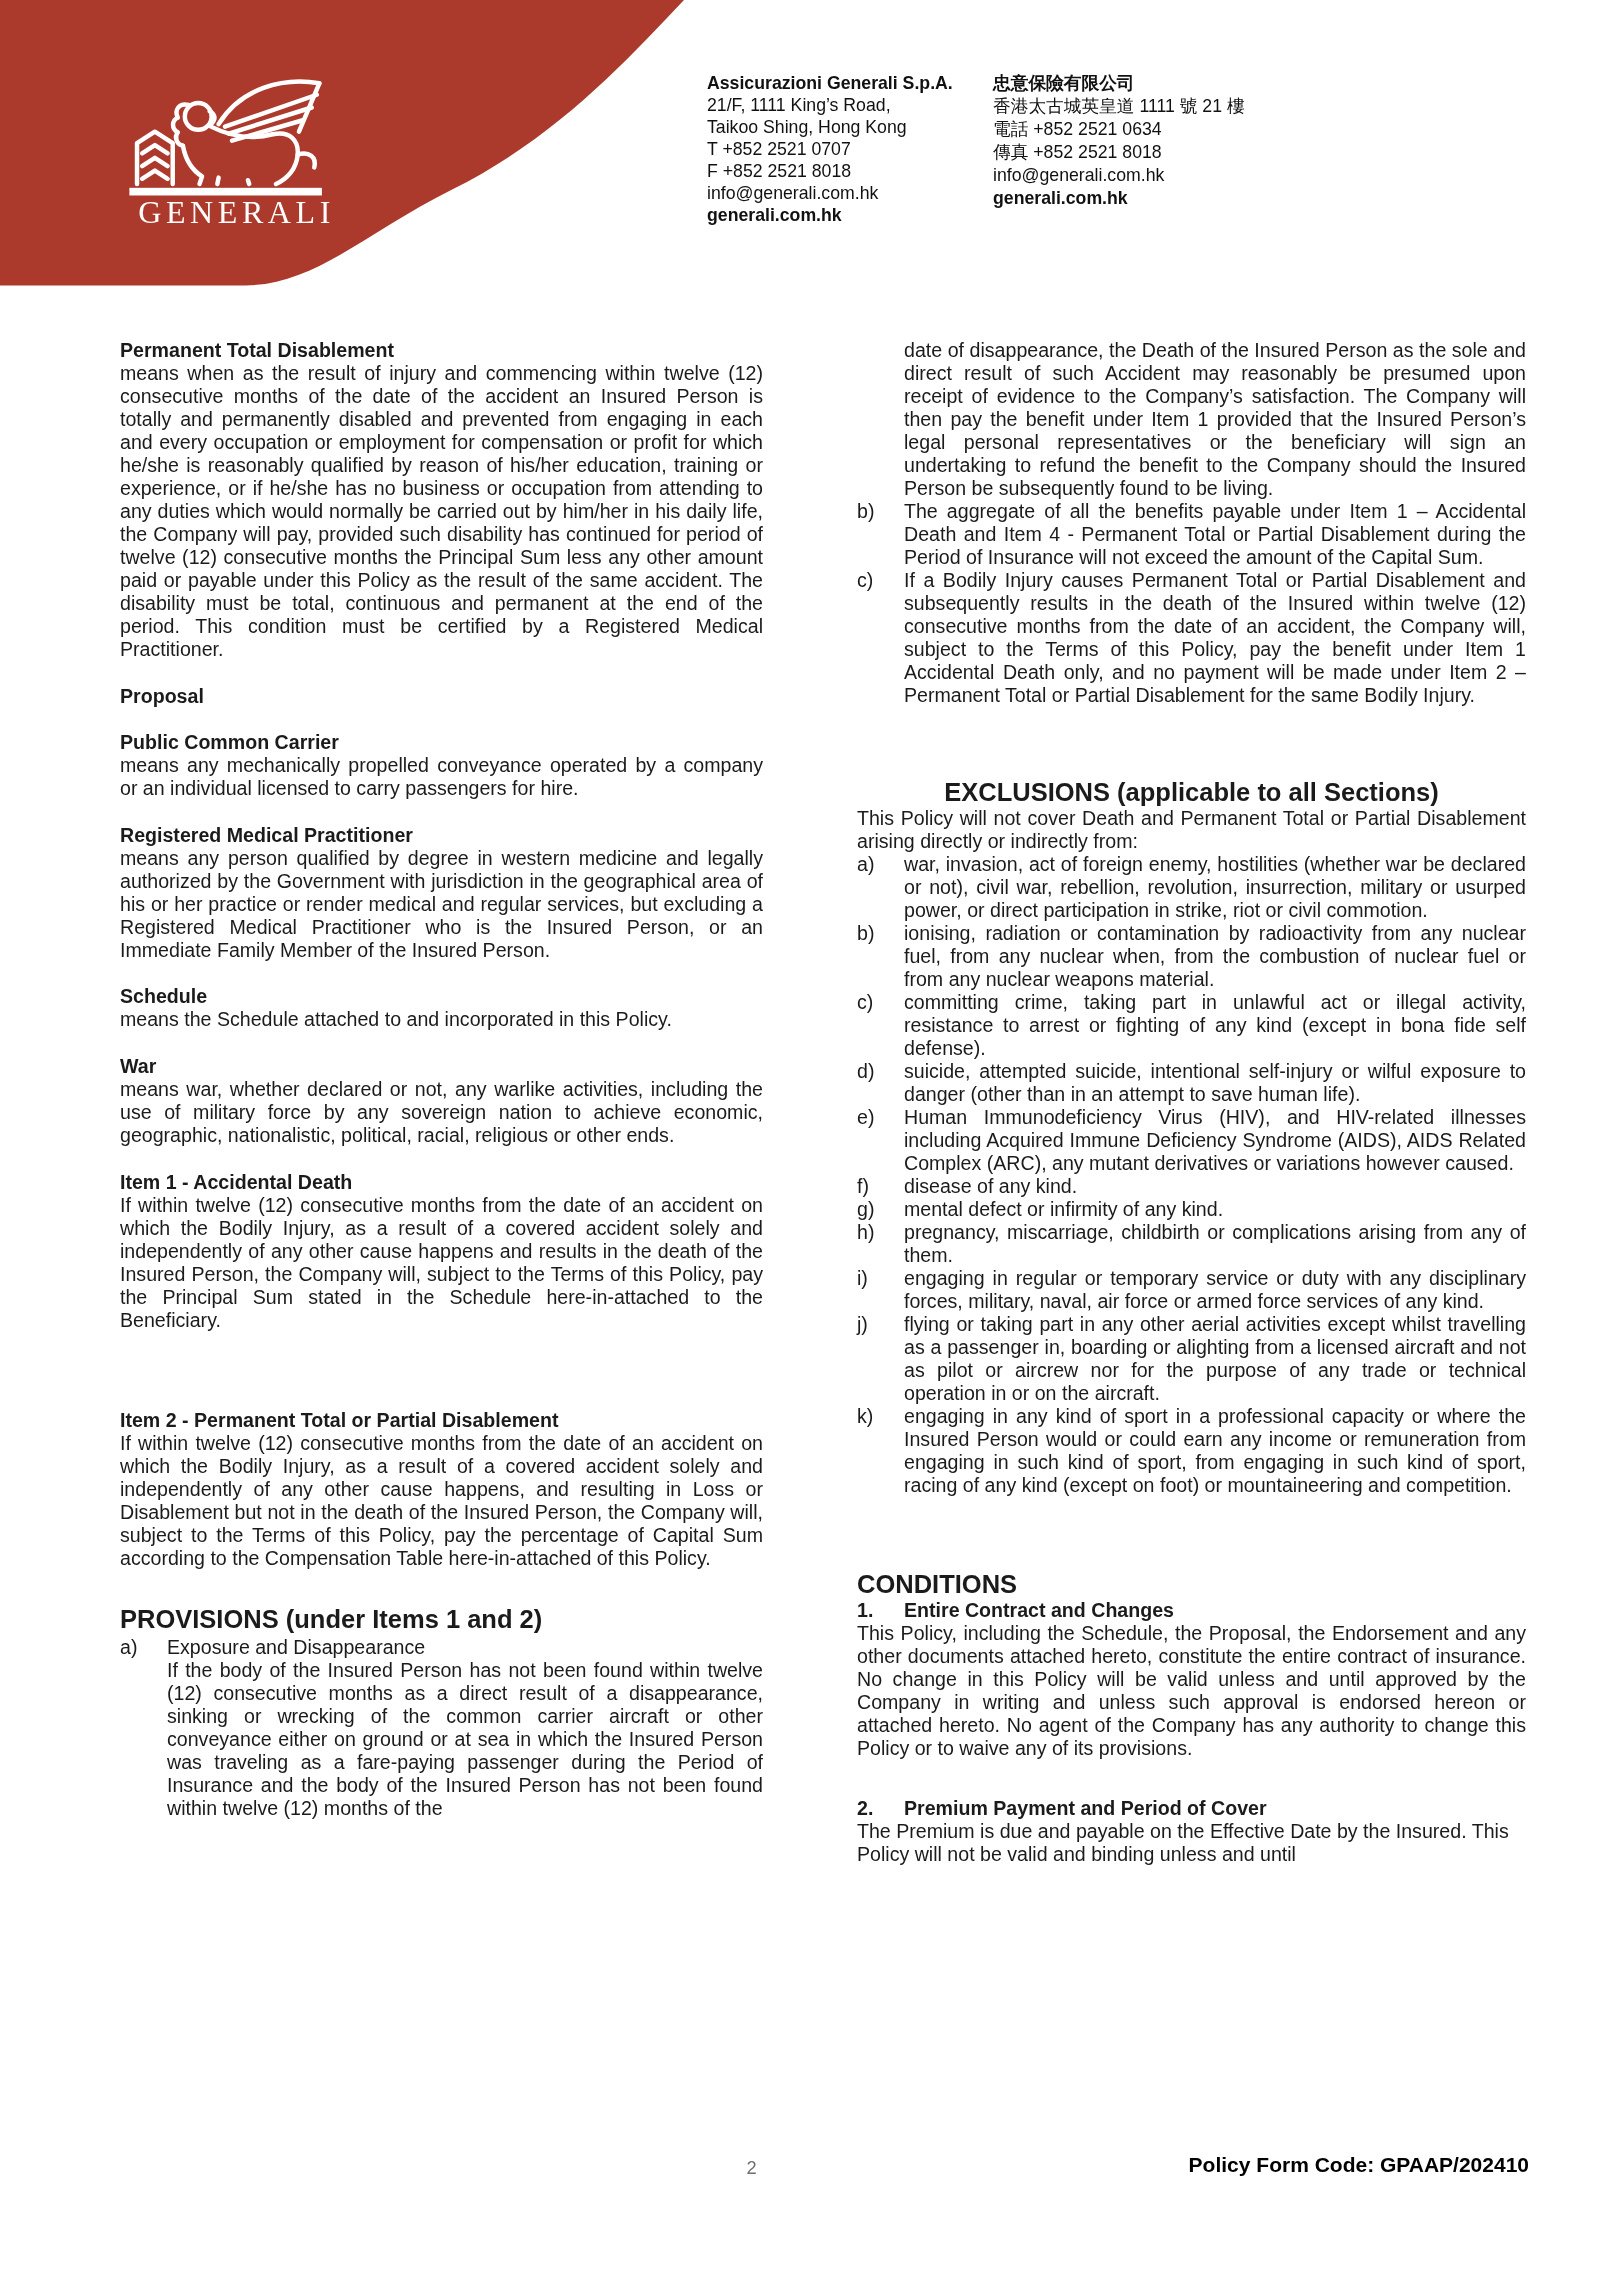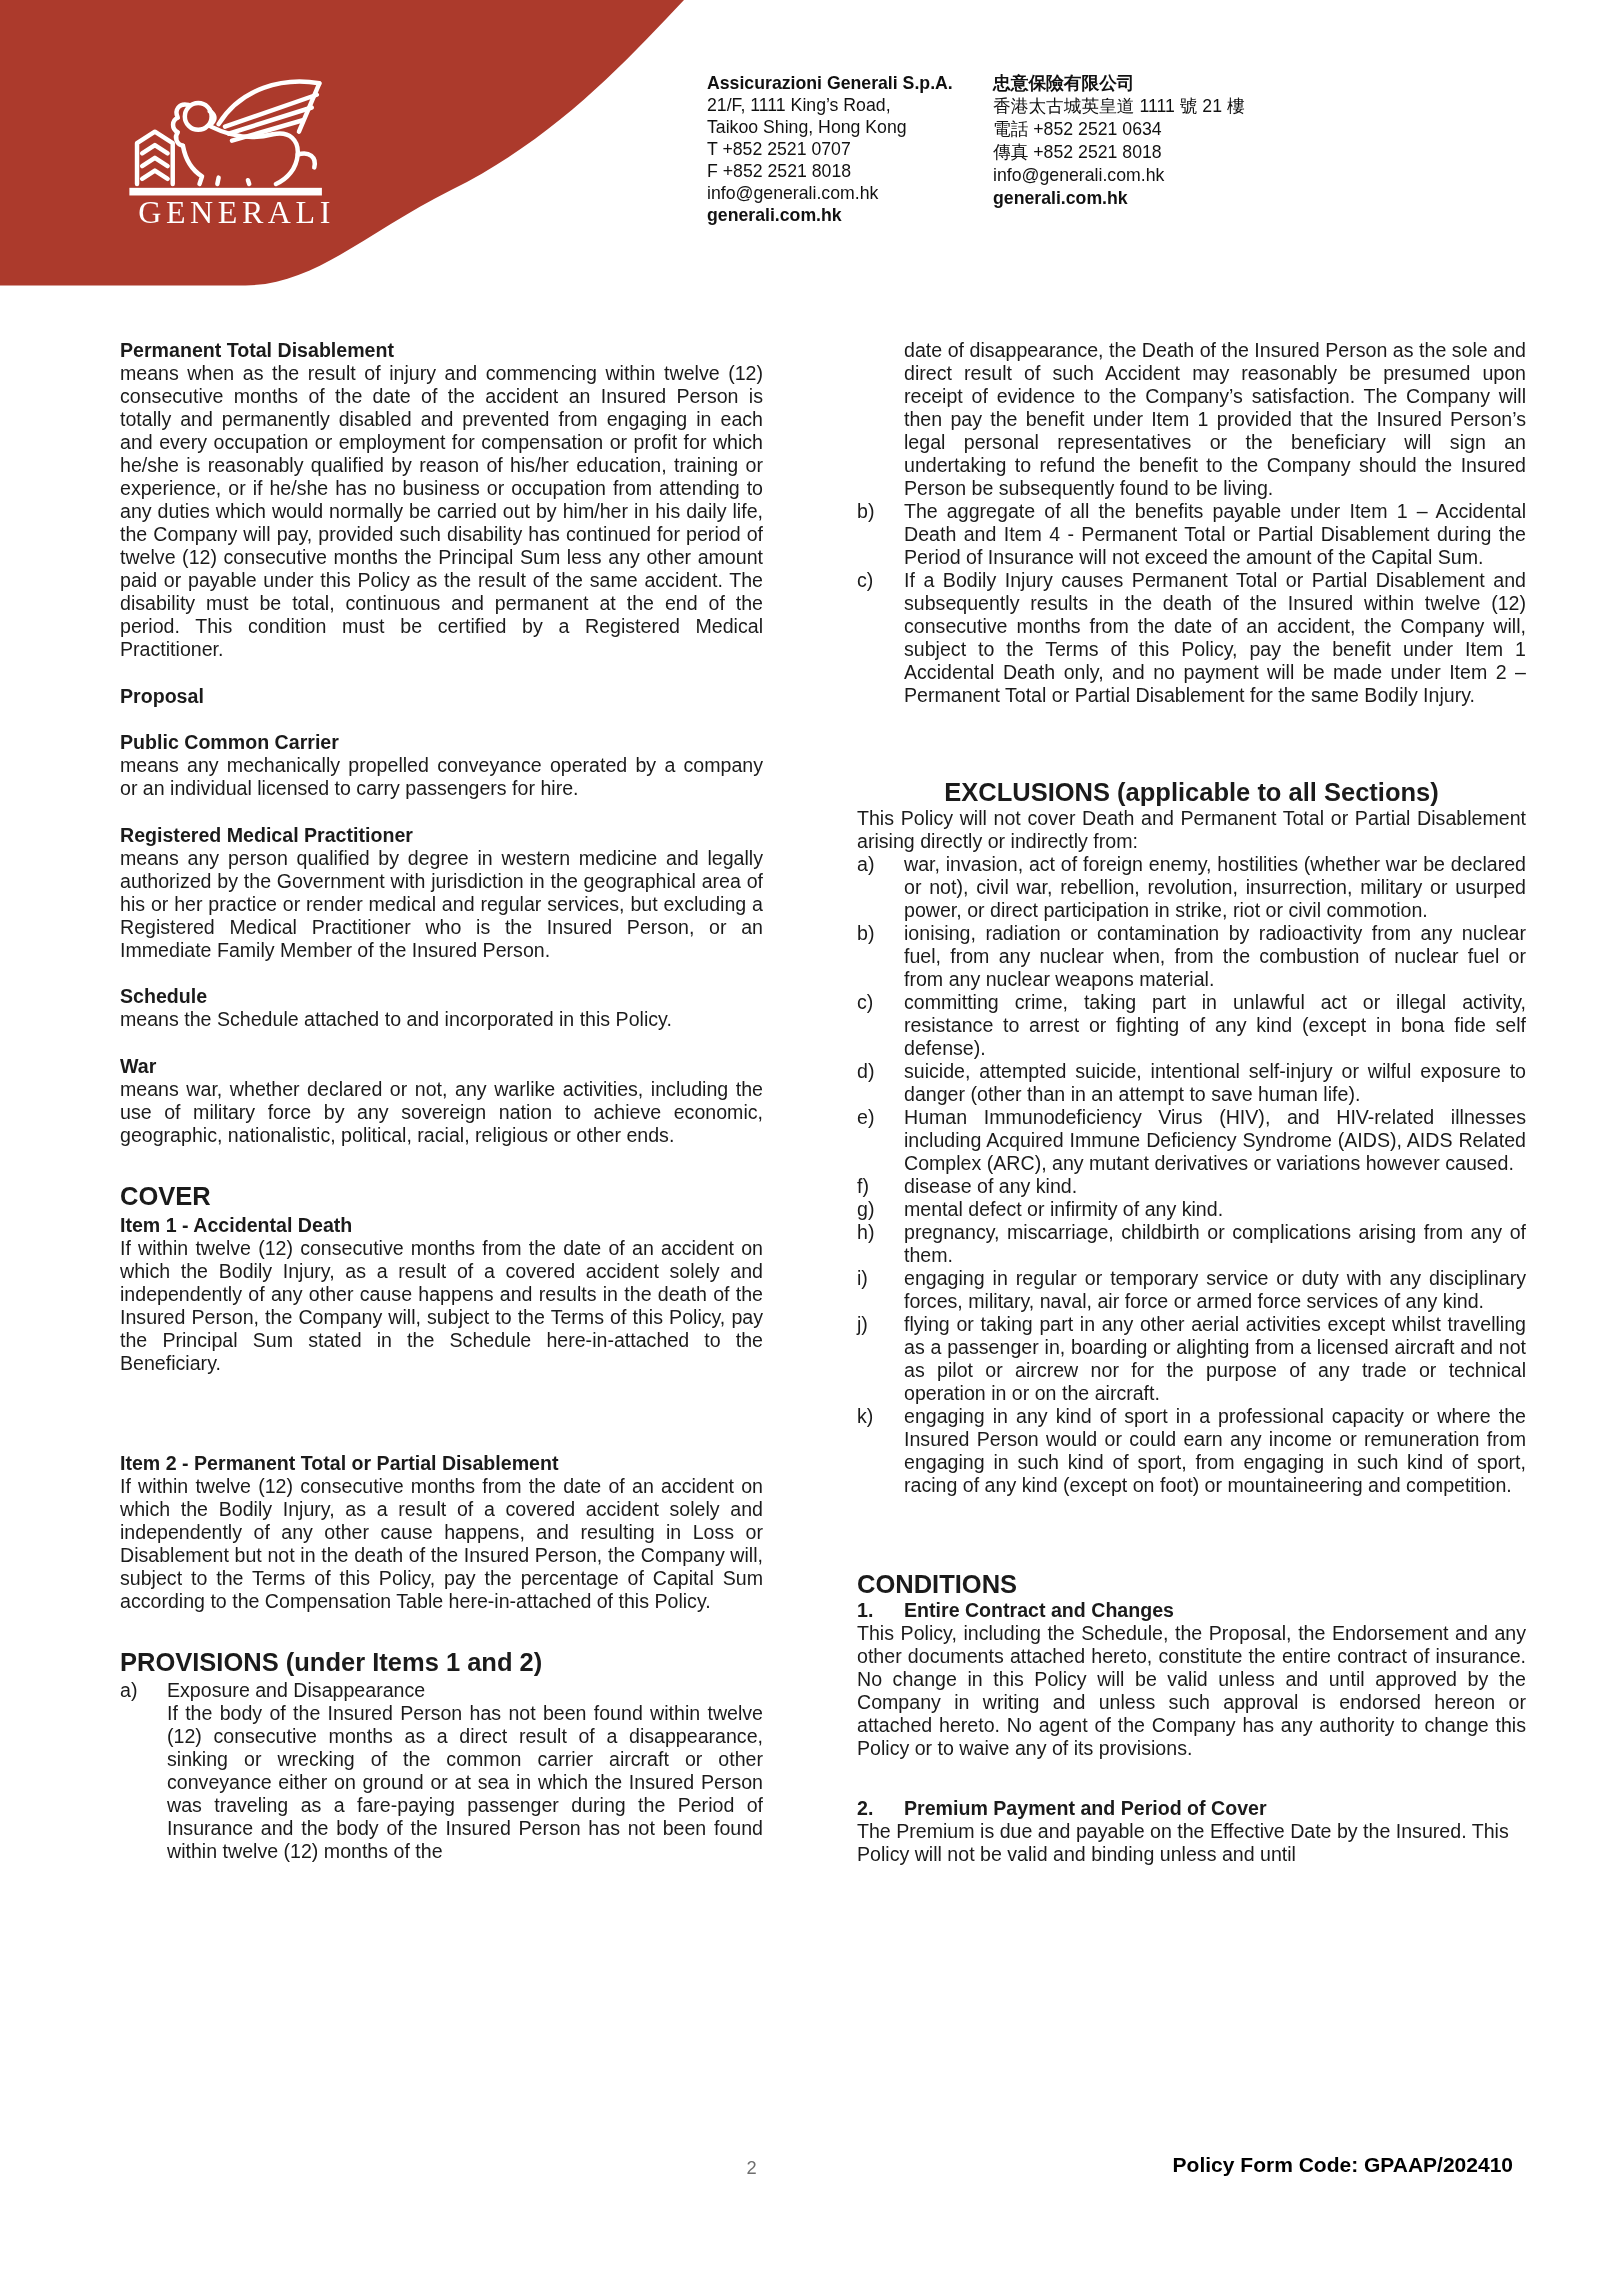--- a/index.html
+++ b/index.html
@@ -39,21 +39,21 @@
   .li .lab{flex:0 0 47px;}
   .li .bod{flex:1;}
   .li-body{margin-left:47px;}
   .cond-body{margin-bottom:37px;}
   
   .footer-page{
     position:absolute;left:732px;top:2157px;width:39px;
     text-align:center;font-size:18.3px;color:#6f6f6f;
   }
   .footer-code{
-    position:absolute;right:110px;top:2153px;
+    position:absolute;right:94px;top:2153px;
     font-size:21px;font-weight:bold;color:#000;margin-left:40px;
   }
 </style>
 </head>
 <body>
 
 <div class="page">
 
   <svg class="swoosh" width="720" height="288" viewBox="0 0 1100 440">
     <path d="M0 0 H1045 C955 95 850 210 690 290 C560 355 480 436 375 436 H0 Z" fill="#AC3A2C"></path>
@@ -126,21 +126,20 @@
     <div class="def">
       <div class="h-def">Schedule</div>
       <div class="p-body">means the Schedule attached to and incorporated in this Policy.</div>
     </div>
 
     <div class="def">
       <div class="h-def">War</div>
       <div class="p-body">means war, whether declared or not, any warlike activities, including the use of military force by any sovereign nation to achieve economic, geographic, nationalistic, political, racial, religious or other ends.</div>
     </div>
 
-    <div class="h-big mt-sect">COVER</div>
 
     <div class="mt-item1">
       <div class="h-def">Item 1 - Accidental Death</div>
       <div class="p-body">If within twelve (12) consecutive months from the date of an accident on which the Bodily Injury, as a result of a covered accident solely and independently of any other cause happens and results in the death of the Insured Person, the Company will, subject to the Terms of this Policy, pay the Principal Sum stated in the Schedule here-in-attached to the Beneficiary.</div>
     </div>
 
     <div class="mt-item2">
       <div class="h-def">Item 2 - Permanent Total or Partial Disablement</div>
       <div class="p-body">If within twelve (12) consecutive months from the date of an accident on which the Bodily Injury, as a result of a covered accident solely and independently of any other cause happens, and resulting in Loss or Disablement but not in the death of the Insured Person, the Company will, subject to the Terms of this Policy, pay the percentage of Capital Sum according to the Compensation Table here-in-attached of this Policy.</div>
     </div>

